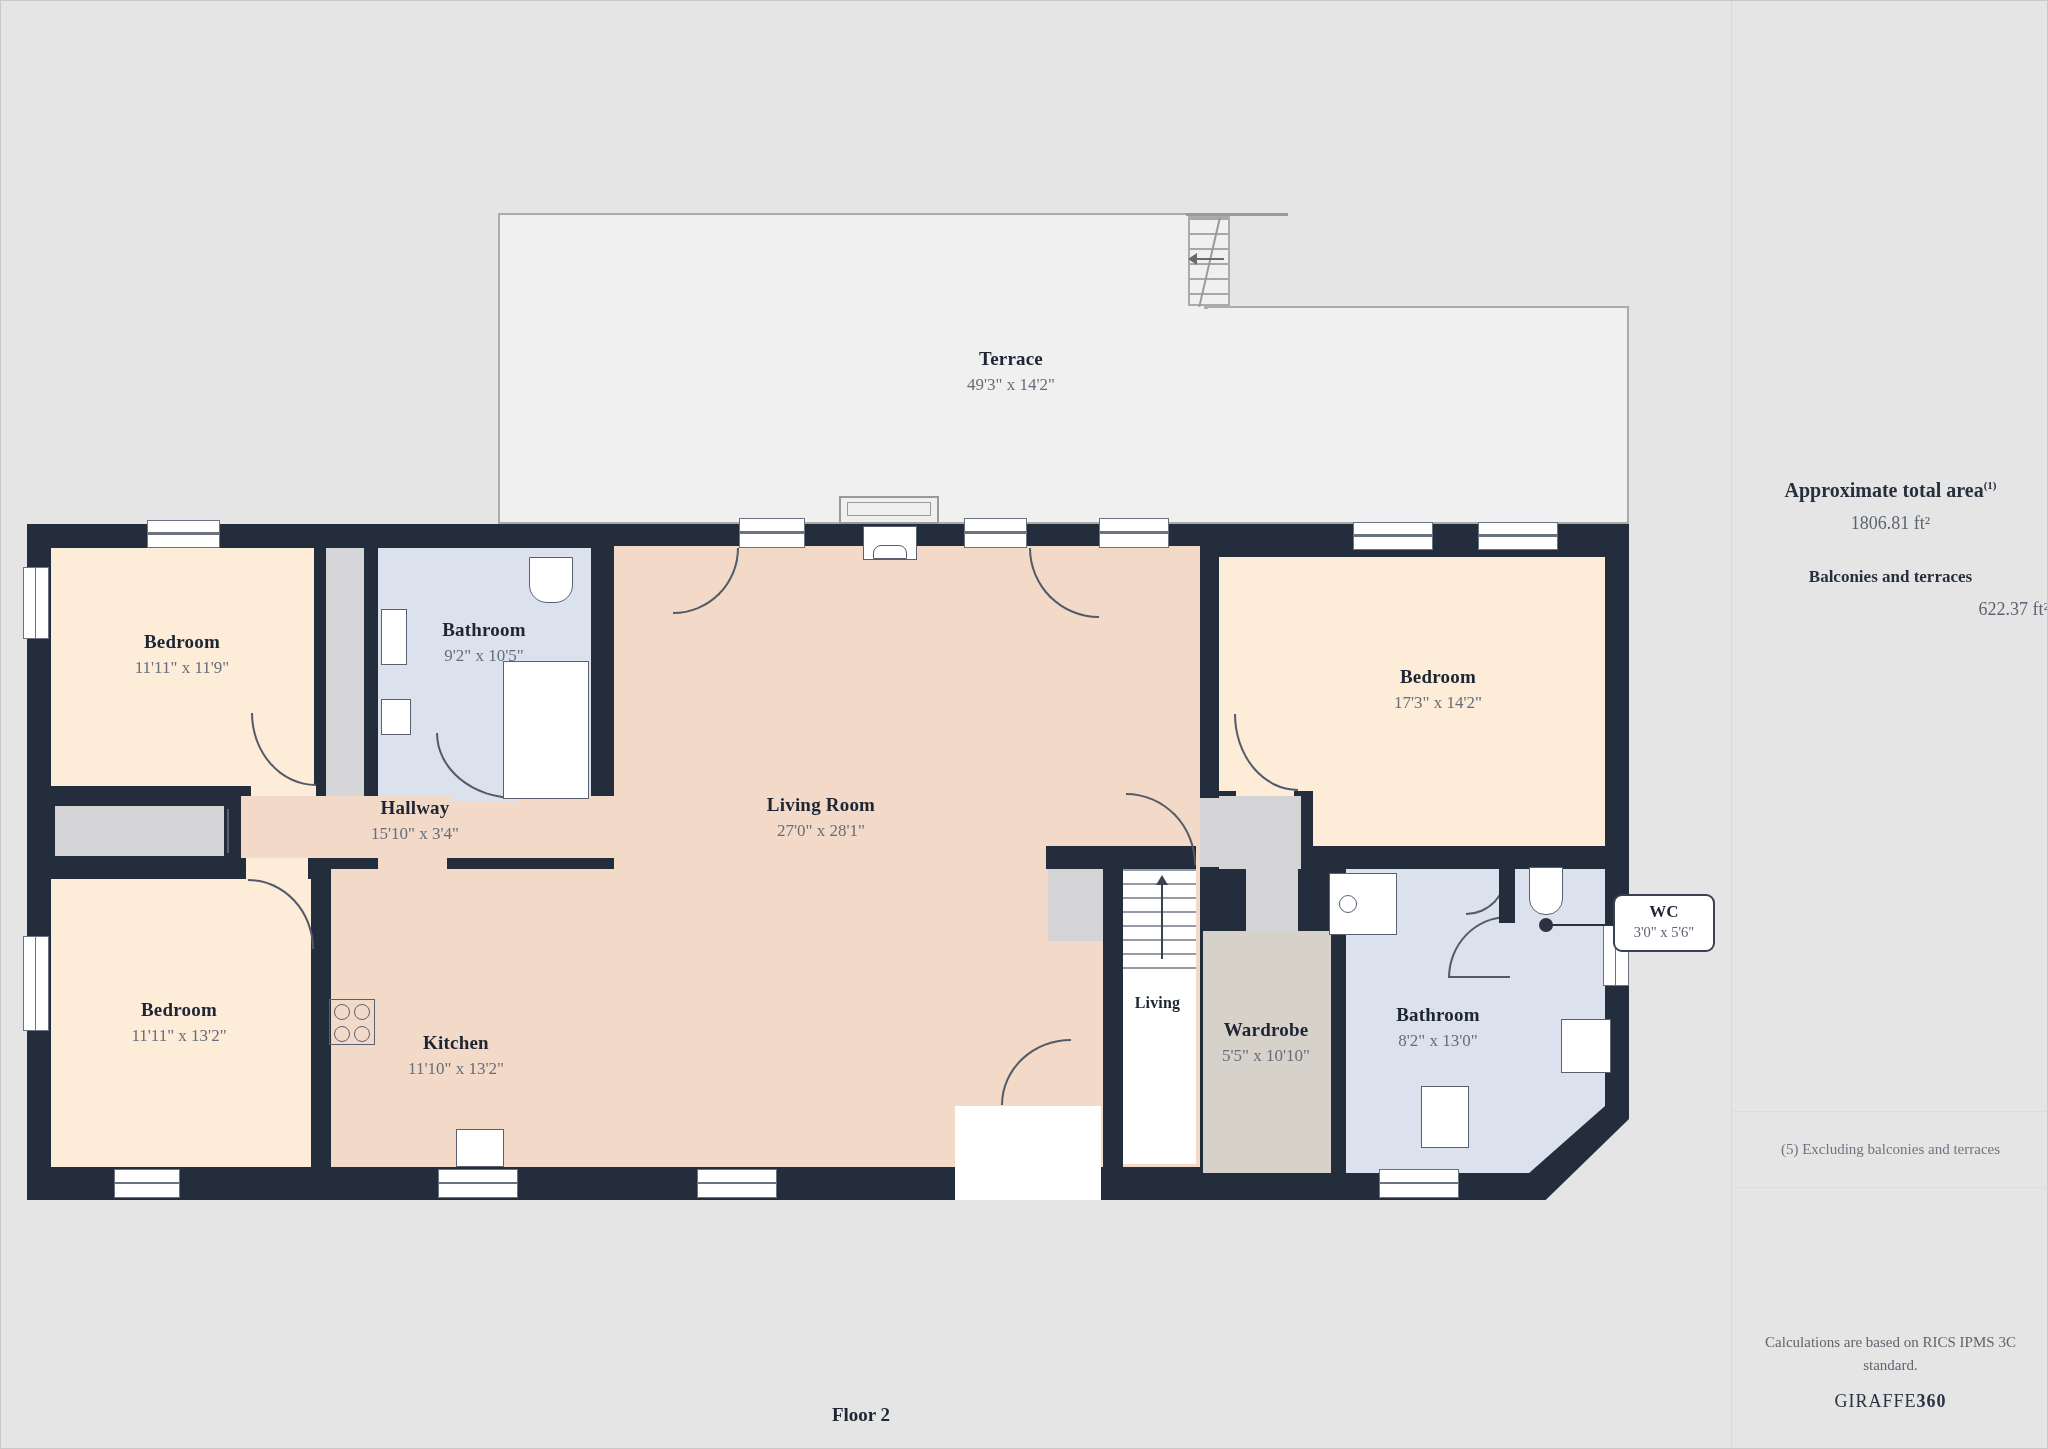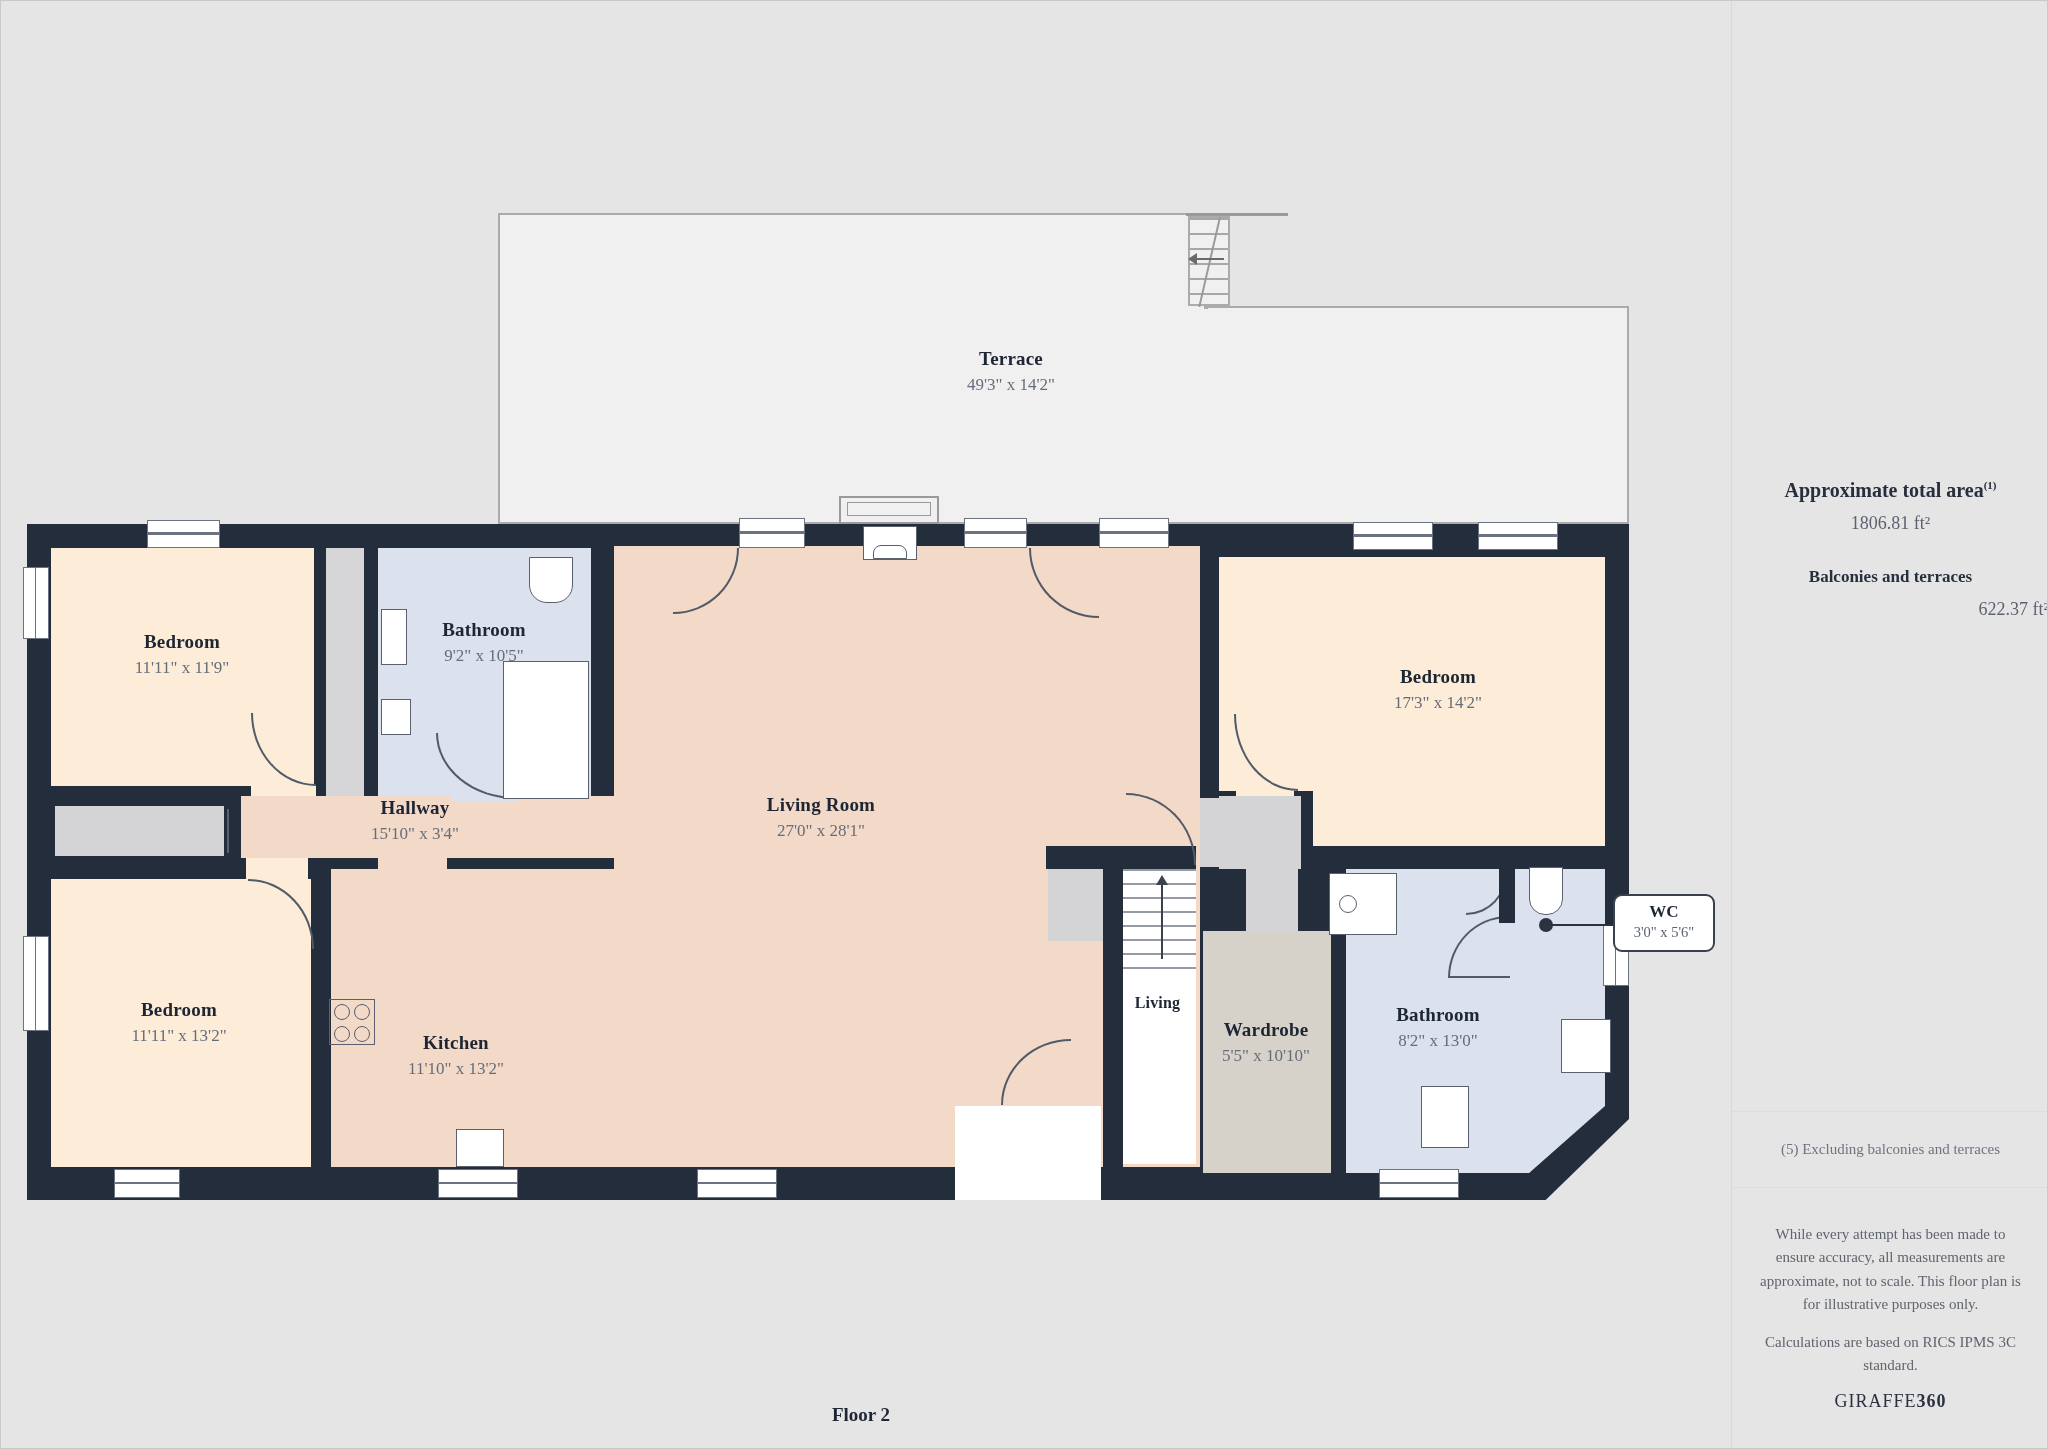--- a/index.html
+++ b/index.html
@@ -225,20 +225,19 @@
     <span>Approximate total area</span><sup>(1)</sup>
   </div>
   <div class="sb-text sb-value" style="left:1731px;top:512px;width:317px;">1806.81 ft²</div>
   <div class="sb-text sb-sub" style="left:1731px;top:566px;width:317px;">Balconies and terraces</div>
   <div class="sb-text sb-value" style="left:1731px;top:598px;width:317px;text-align:right;">622.37 ft²</div>
 
   <div class="note-box" style="left:1731px;top:1110px;width:317px;height:77px;">
     <span>(5) Excluding balconies and terraces</span>
   </div>
 
-  <div class="sb-text disclaimer" style="left:1758px;top:1222px;width:263px;">While every attempt has been made to ensure accuracy, all measurements are approximate, not to scale. This floor plan is for illustrative purposes only.</div>
   <div class="sb-text disclaimer" style="left:1758px;top:1330px;width:263px;">Calculations are based on RICS IPMS 3C standard.</div>
 
   <div class="sb-text brand" style="left:1731px;top:1390px;width:317px;">
     <span>GIRAFFE</span><b>360</b>
   </div>
 
 </div>
 
 </body></html>

